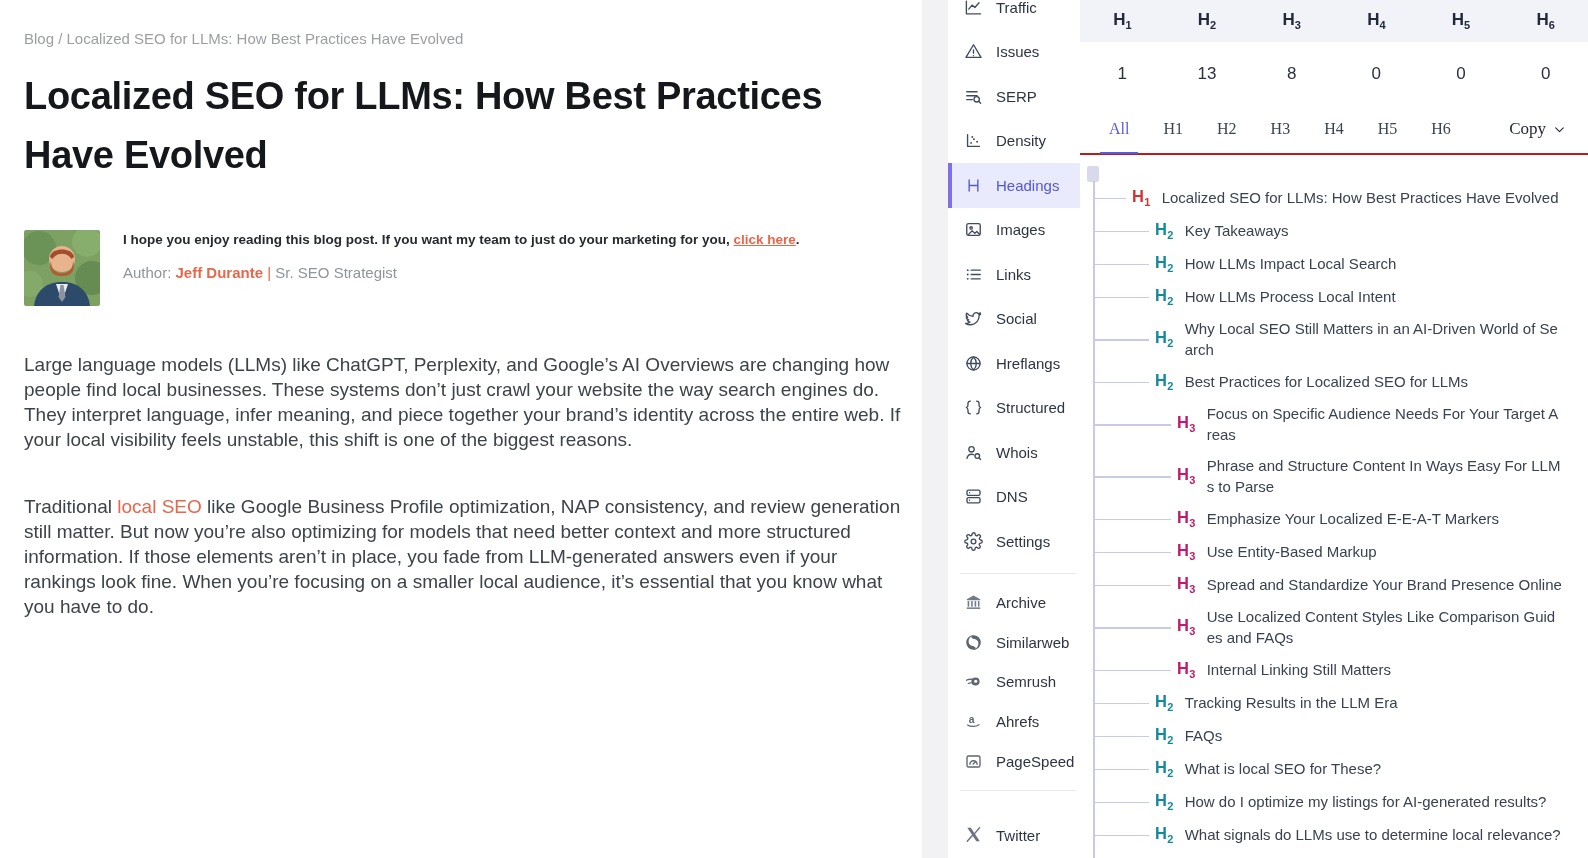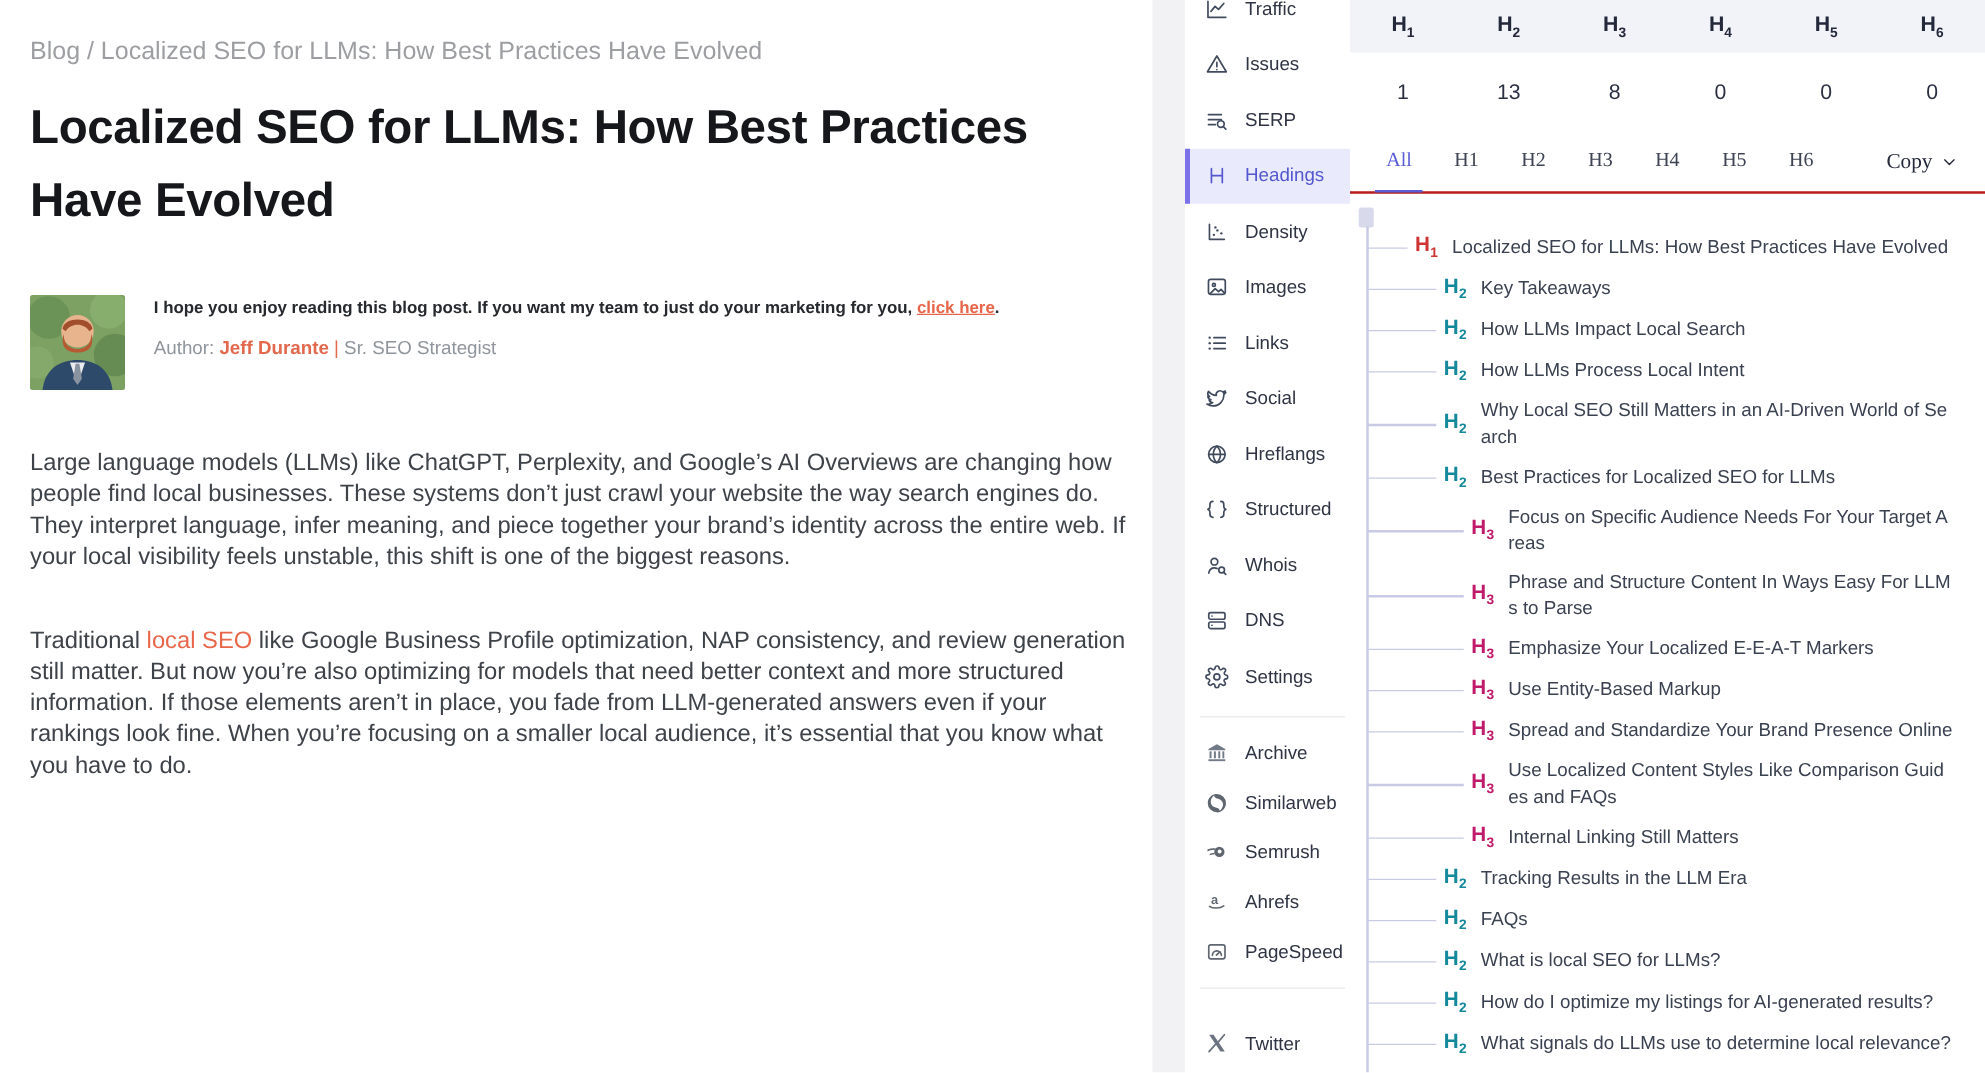--- a/index.html
+++ b/index.html
@@ -2,21 +2,21 @@
 <html><head>
 <meta charset="utf-8">
 <style>
   * { margin:0; padding:0; box-sizing:border-box; }
   html,body { width:1588px; height:858px; overflow:hidden; background:#fff;
     font-family:"Liberation Sans", sans-serif; }
   .app { display:flex; width:1588px; height:858px; overflow:hidden; }
 
   
   .blog { width:922px; flex:none; padding-left:24px; background:#fff; }
-  .breadcrumb { padding-top:30px; font-size:20px; color:#9c9ea1; }
+  .breadcrumb { padding-top:30px; font-size:15px; color:#9c9ea1; }
   .post-title { margin-top:20px; max-width:910px; font-size:38px; line-height:59px;
     font-weight:800; color:#16171b; letter-spacing:-0.3px; }
   .author-box { margin-top:45px; display:flex; gap:23px; }
   .avatar { width:76px; height:76px; flex:none; border-radius:2px; overflow:hidden; }
   .blurb { font-size:13.5px; font-weight:700; color:#26292e; white-space:nowrap; padding-top:2px; }
   .blurb a { color:#e8664a; text-decoration:underline; cursor:pointer; }
   .author-line { margin-top:17px; font-size:15px; color:#8f959c; }
   .author-name { color:#e2694d; font-weight:700; }
   .author-pipe { color:#e2694d; }
   .published { margin-top:13px; font-size:14px; color:#989ea5; }
@@ -141,38 +141,38 @@
 
       <div class="nav-item">
         <svg class="ic" viewBox="0 0 24 24">
             <path d="M3.5 6h13M3.5 11h13M3.5 16h7"></path>
             <circle cx="16" cy="15.5" r="3.4"></circle>
             <path d="M18.6 18.1L21 20.5"></path>
           </svg>
         <span>SERP</span>
       </div>
 
-      <div class="nav-item selected">
-        <svg class="ic" viewBox="0 0 24 24">
-            <path d="M6.5 5v14M17.5 5v14M6.5 12h11"></path>
-          </svg>
-        <span>Headings</span>
-      </div>
-
       <div class="nav-item">
         <svg class="ic" viewBox="0 0 24 24">
             <path d="M4.5 4.5v15h15"></path>
             <g fill="#414b5e" stroke="none">
               <circle cx="9" cy="15" r="1.2"></circle>
               <circle cx="12.5" cy="10.5" r="1.2"></circle>
               <circle cx="16.5" cy="13.5" r="1.2"></circle>
               <circle cx="10.5" cy="7.5" r="1.2"></circle>
             </g>
           </svg>
         <span>Density</span>
+      </div>
+
+      <div class="nav-item selected">
+        <svg class="ic" viewBox="0 0 24 24">
+            <path d="M6.5 5v14M17.5 5v14M6.5 12h11"></path>
+          </svg>
+        <span>Headings</span>
       </div>
 
       <div class="nav-item">
         <svg class="ic" viewBox="0 0 24 24">
             <rect x="3.5" y="4.5" width="17" height="15" rx="2.2"></rect>
             <circle cx="9" cy="10" r="1.5"></circle>
             <path d="M5.5 18.5l4.8-4.8 3.4 3.2 2.5-2.3 3.3 3.4"></path>
           </svg>
         <span>Images</span>
       </div>
@@ -424,21 +424,21 @@
             <span class="htext">Tracking Results in the LLM Era</span>
           </div>
 
           <div class="tree-row h2">
             <span class="htag"><span>H</span><sub>2</sub></span>
             <span class="htext">FAQs</span>
           </div>
 
           <div class="tree-row h2">
             <span class="htag"><span>H</span><sub>2</sub></span>
-            <span class="htext">What is local SEO for LLMs?</span>
+            <span class="htext">What is local SEO for These?</span>
           </div>
 
           <div class="tree-row h2">
             <span class="htag"><span>H</span><sub>2</sub></span>
             <span class="htext">How do I optimize my listings for AI-generated results?</span>
           </div>
 
           <div class="tree-row h2">
             <span class="htag"><span>H</span><sub>2</sub></span>
             <span class="htext">What signals do LLMs use to determine local relevance?</span>

